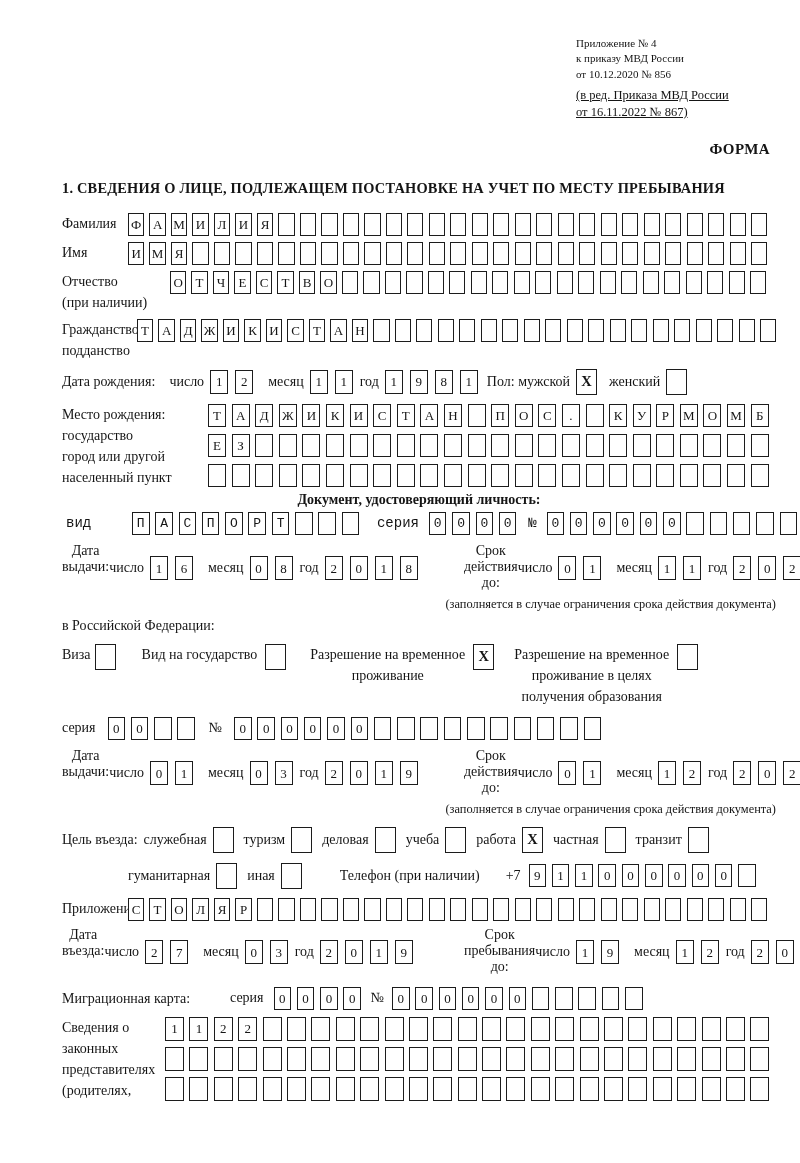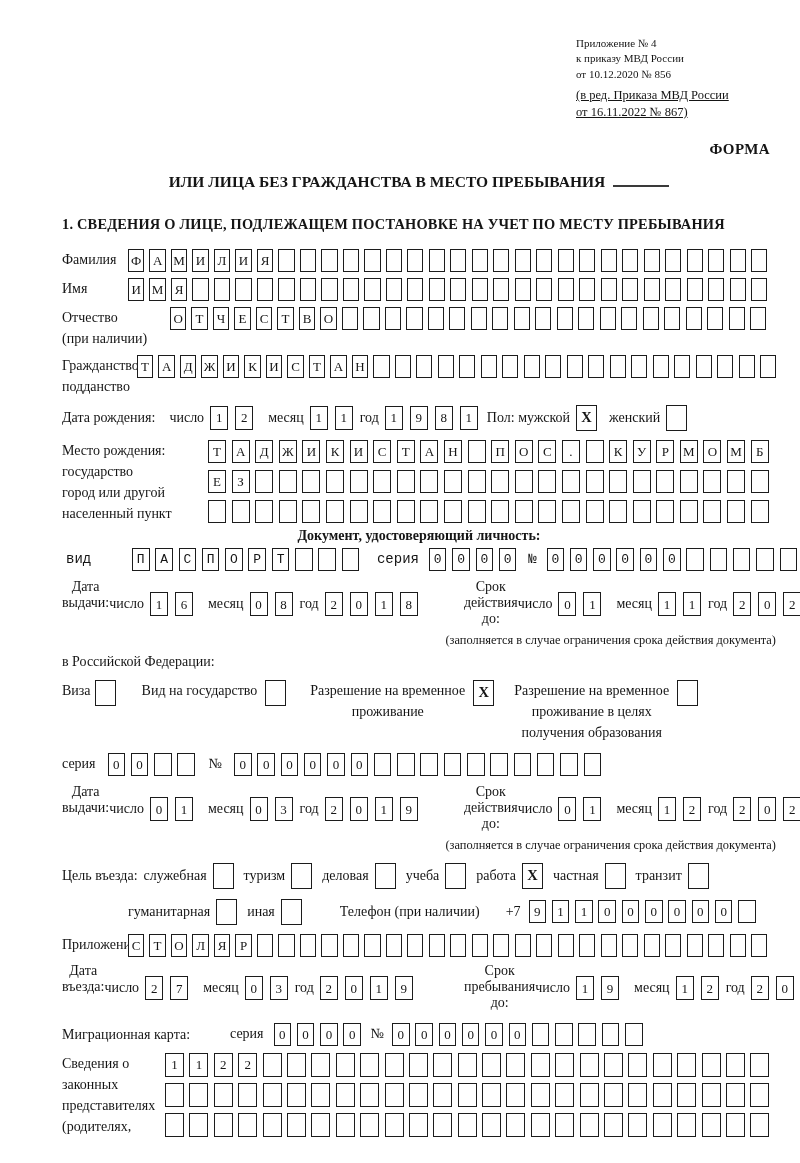--- a/index.html
+++ b/index.html
@@ -82,23 +82,20 @@
     <div>от 10.12.2020 № 856</div>
   </div>
   <div class="annex-note">
     <div>(в ред. Приказа МВД России</div>
     <div>от 16.11.2022 № 867)</div>
   </div>
 
   <div class="forma">ФОРМА</div>
 
   <div class="title">
-    <div>
-      <span>ИЛИ ЛИЦА БЕЗ ГРАЖДАНСТВА В МЕСТО ПРЕБЫВАНИЯ</span><span class="blank-line"></span>
-    </div>
   </div>
 
   <div class="section">1. СВЕДЕНИЯ О ЛИЦЕ, ПОДЛЕЖАЩЕМ ПОСТАНОВКЕ НА УЧЕТ ПО МЕСТУ ПРЕБЫВАНИЯ</div>
 
   <div class="row" style="margin-top:16px;">
     <span class="lbl w-sm">Фамилия</span>
     <span class="strip">
         <span class="cell">Ф</span>
         <span class="cell">А</span>
         <span class="cell">М</span>

